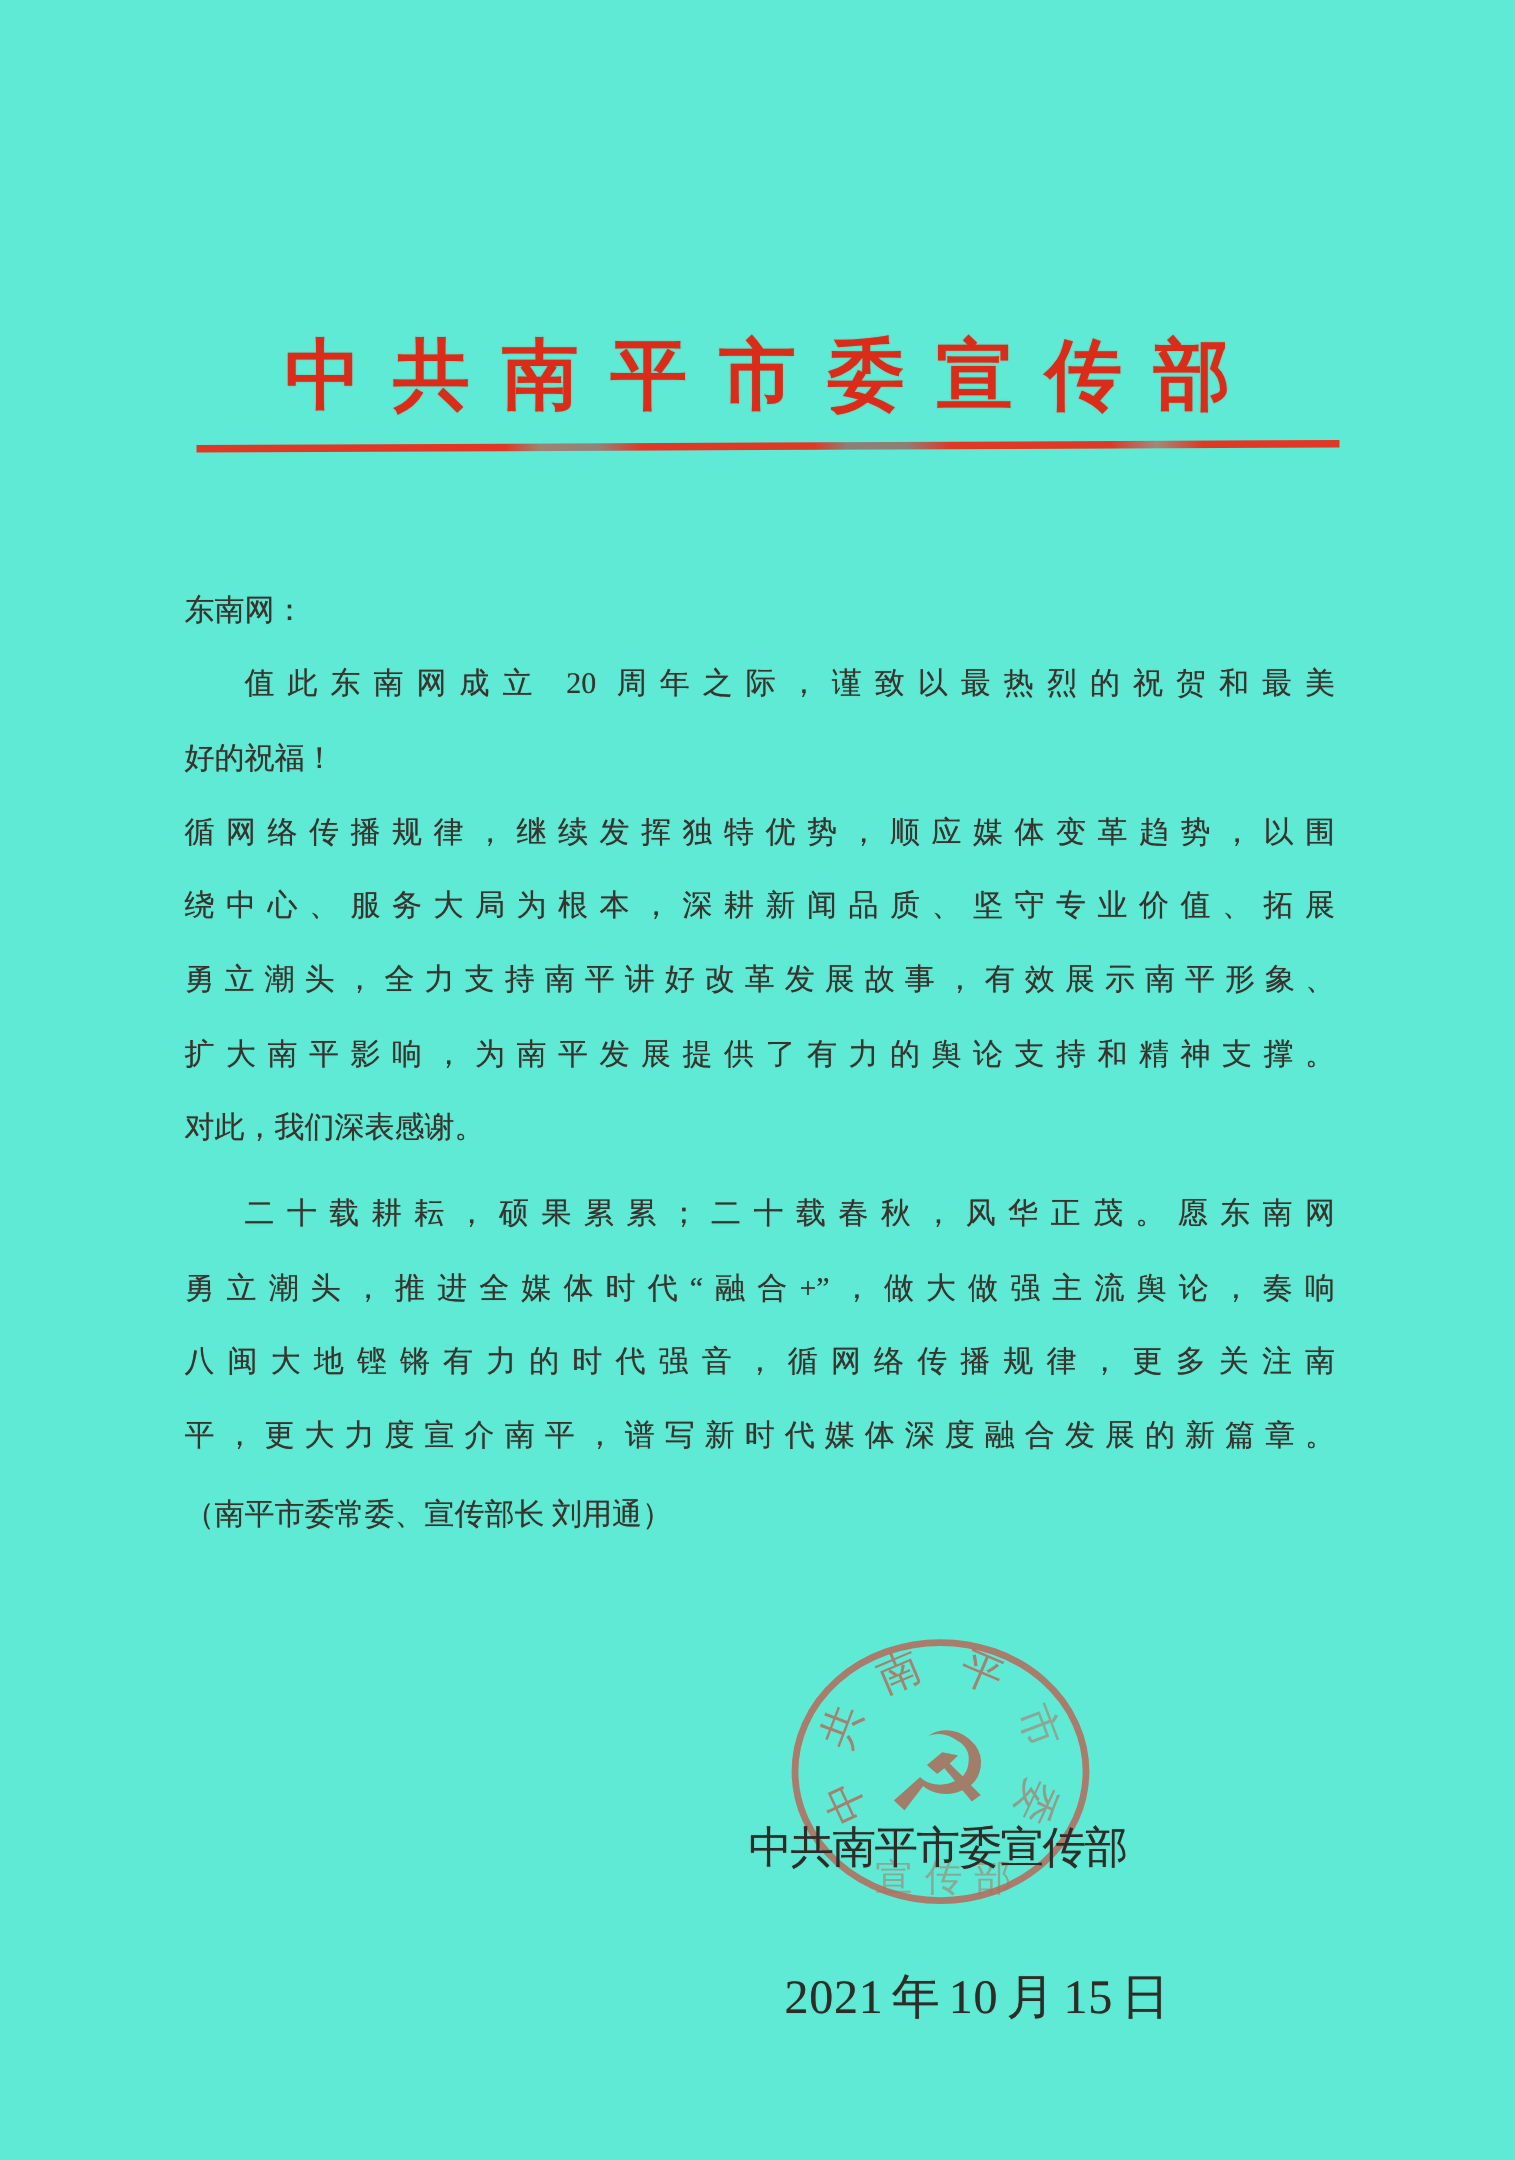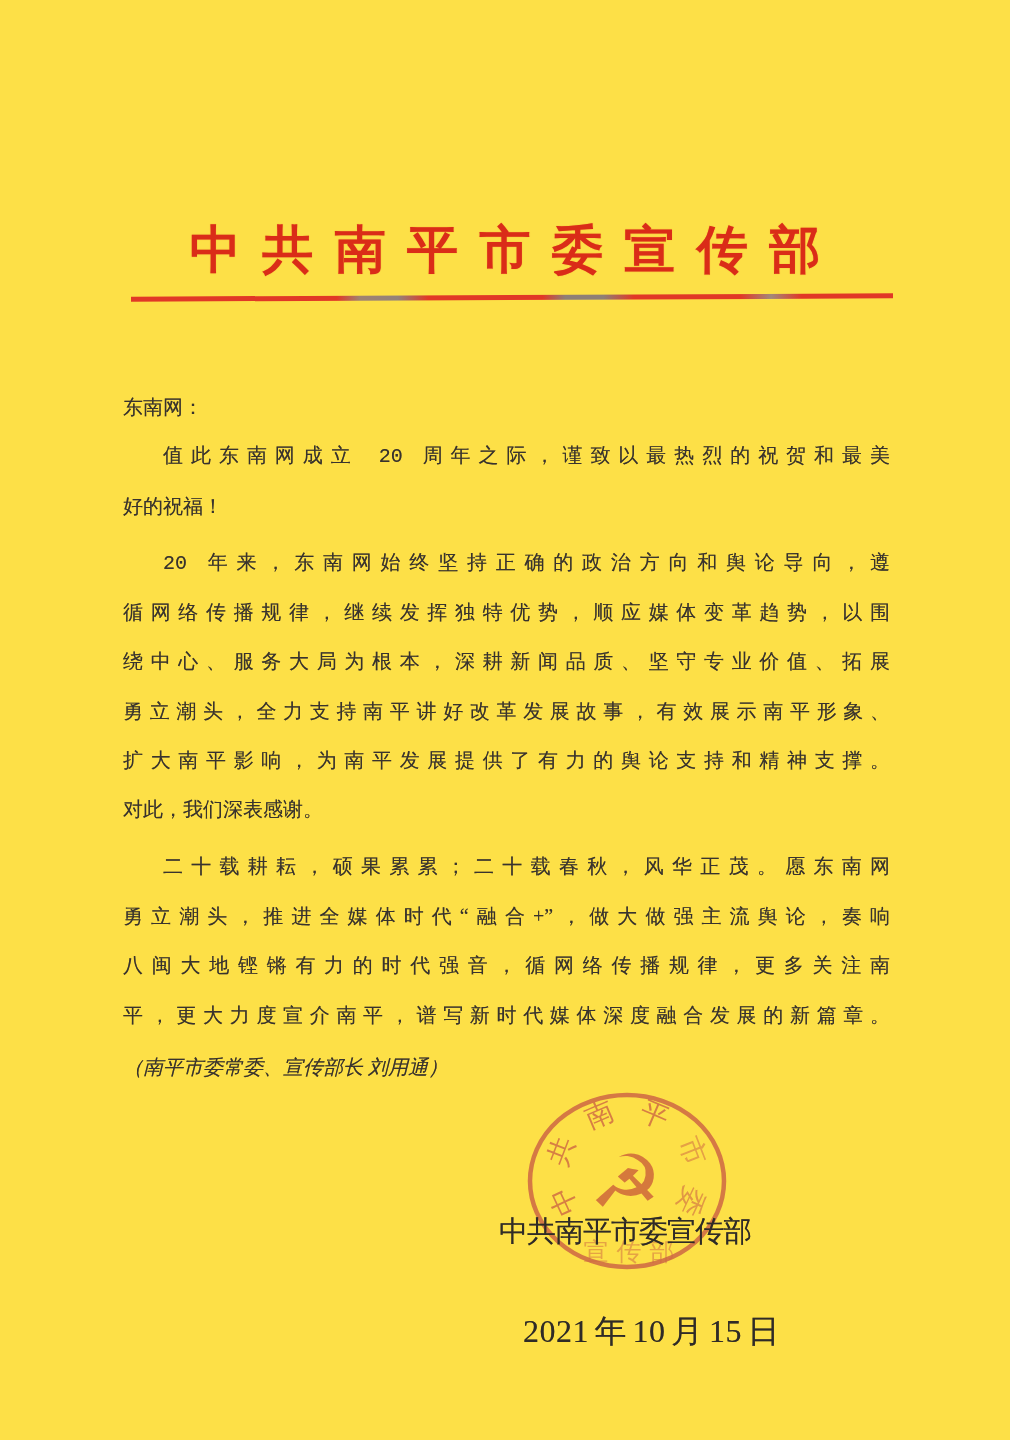--- a/index.html
+++ b/index.html
@@ -1,19 +1,19 @@
 <!DOCTYPE html>
 <html lang="zh"><head>
 <meta charset="utf-8">
 <style>
   html,body{margin:0;padding:0;background:#ffffff;}
   .page{
     position:relative;
     width:1010px;height:1440px;
-    background:#fde047;
+    background:#5eead4;
     overflow:hidden;
     font-family:"Liberation Serif","DejaVu Serif",serif;
   }
   
   .letterhead-title{
     position:absolute;
     top:216px;left:0;width:1010px;
     margin:0;
     text-align:center;
     font-size:51px;
@@ -48,23 +48,23 @@
     height:49.3px;
     white-space:nowrap;
     text-align:left;
   }
   .body-line.stretch{
     white-space:normal;
     text-align:justify;
     text-align-last:justify;
     text-justify:inter-character;
   }
-  .body-line.indent{ text-indent:2em;font-family:Liberation Mono, monospace; }
+  .body-line.indent{ text-indent:2em; }
   .body-line.para-gap{ margin-top:8px; }
-  .body-line.small-gap{ margin-top:3px;font-style:italic; }
+  .body-line.small-gap{ margin-top:3px; }
   
   .official-seal{
     position:absolute;
     left:525px;top:1090px;
     width:204px;height:182px;
     z-index:1;
     opacity:0.85;
     filter:blur(0.3px);
   }
   .official-seal text{
@@ -103,21 +103,20 @@
 <div class="page">
 
   <h1 class="letterhead-title">中共南平市委宣传部</h1>
 
   <div class="letterhead-rule"></div>
 
   <div class="letter-body">
     <div class="body-line">东南网：</div>
     <div class="body-line stretch indent">值此东南网成立 20 周年之际，谨致以最热烈的祝贺和最美</div>
     <div class="body-line">好的祝福！</div>
-    <div class="body-line stretch indent para-gap">20 年来，东南网始终坚持正确的政治方向和舆论导向，遵</div>
     <div class="body-line stretch">循网络传播规律，继续发挥独特优势，顺应媒体变革趋势，以围</div>
     <div class="body-line stretch">绕中心、服务大局为根本，深耕新闻品质、坚守专业价值、拓展</div>
     <div class="body-line stretch">勇立潮头，全力支持南平讲好改革发展故事，有效展示南平形象、</div>
     <div class="body-line stretch">扩大南平影响，为南平发展提供了有力的舆论支持和精神支撑。</div>
     <div class="body-line">对此，我们深表感谢。</div>
     <div class="body-line stretch indent para-gap">二十载耕耘，硕果累累；二十载春秋，风华正茂。愿东南网</div>
     <div class="body-line stretch">勇立潮头，推进全媒体时代“融合+”，做大做强主流舆论，奏响</div>
     <div class="body-line stretch">八闽大地铿锵有力的时代强音，循网络传播规律，更多关注南</div>
     <div class="body-line stretch">平，更大力度宣介南平，谱写新时代媒体深度融合发展的新篇章。</div>
     <div class="body-line small-gap">（南平市委常委、宣传部长  刘用通）</div>

